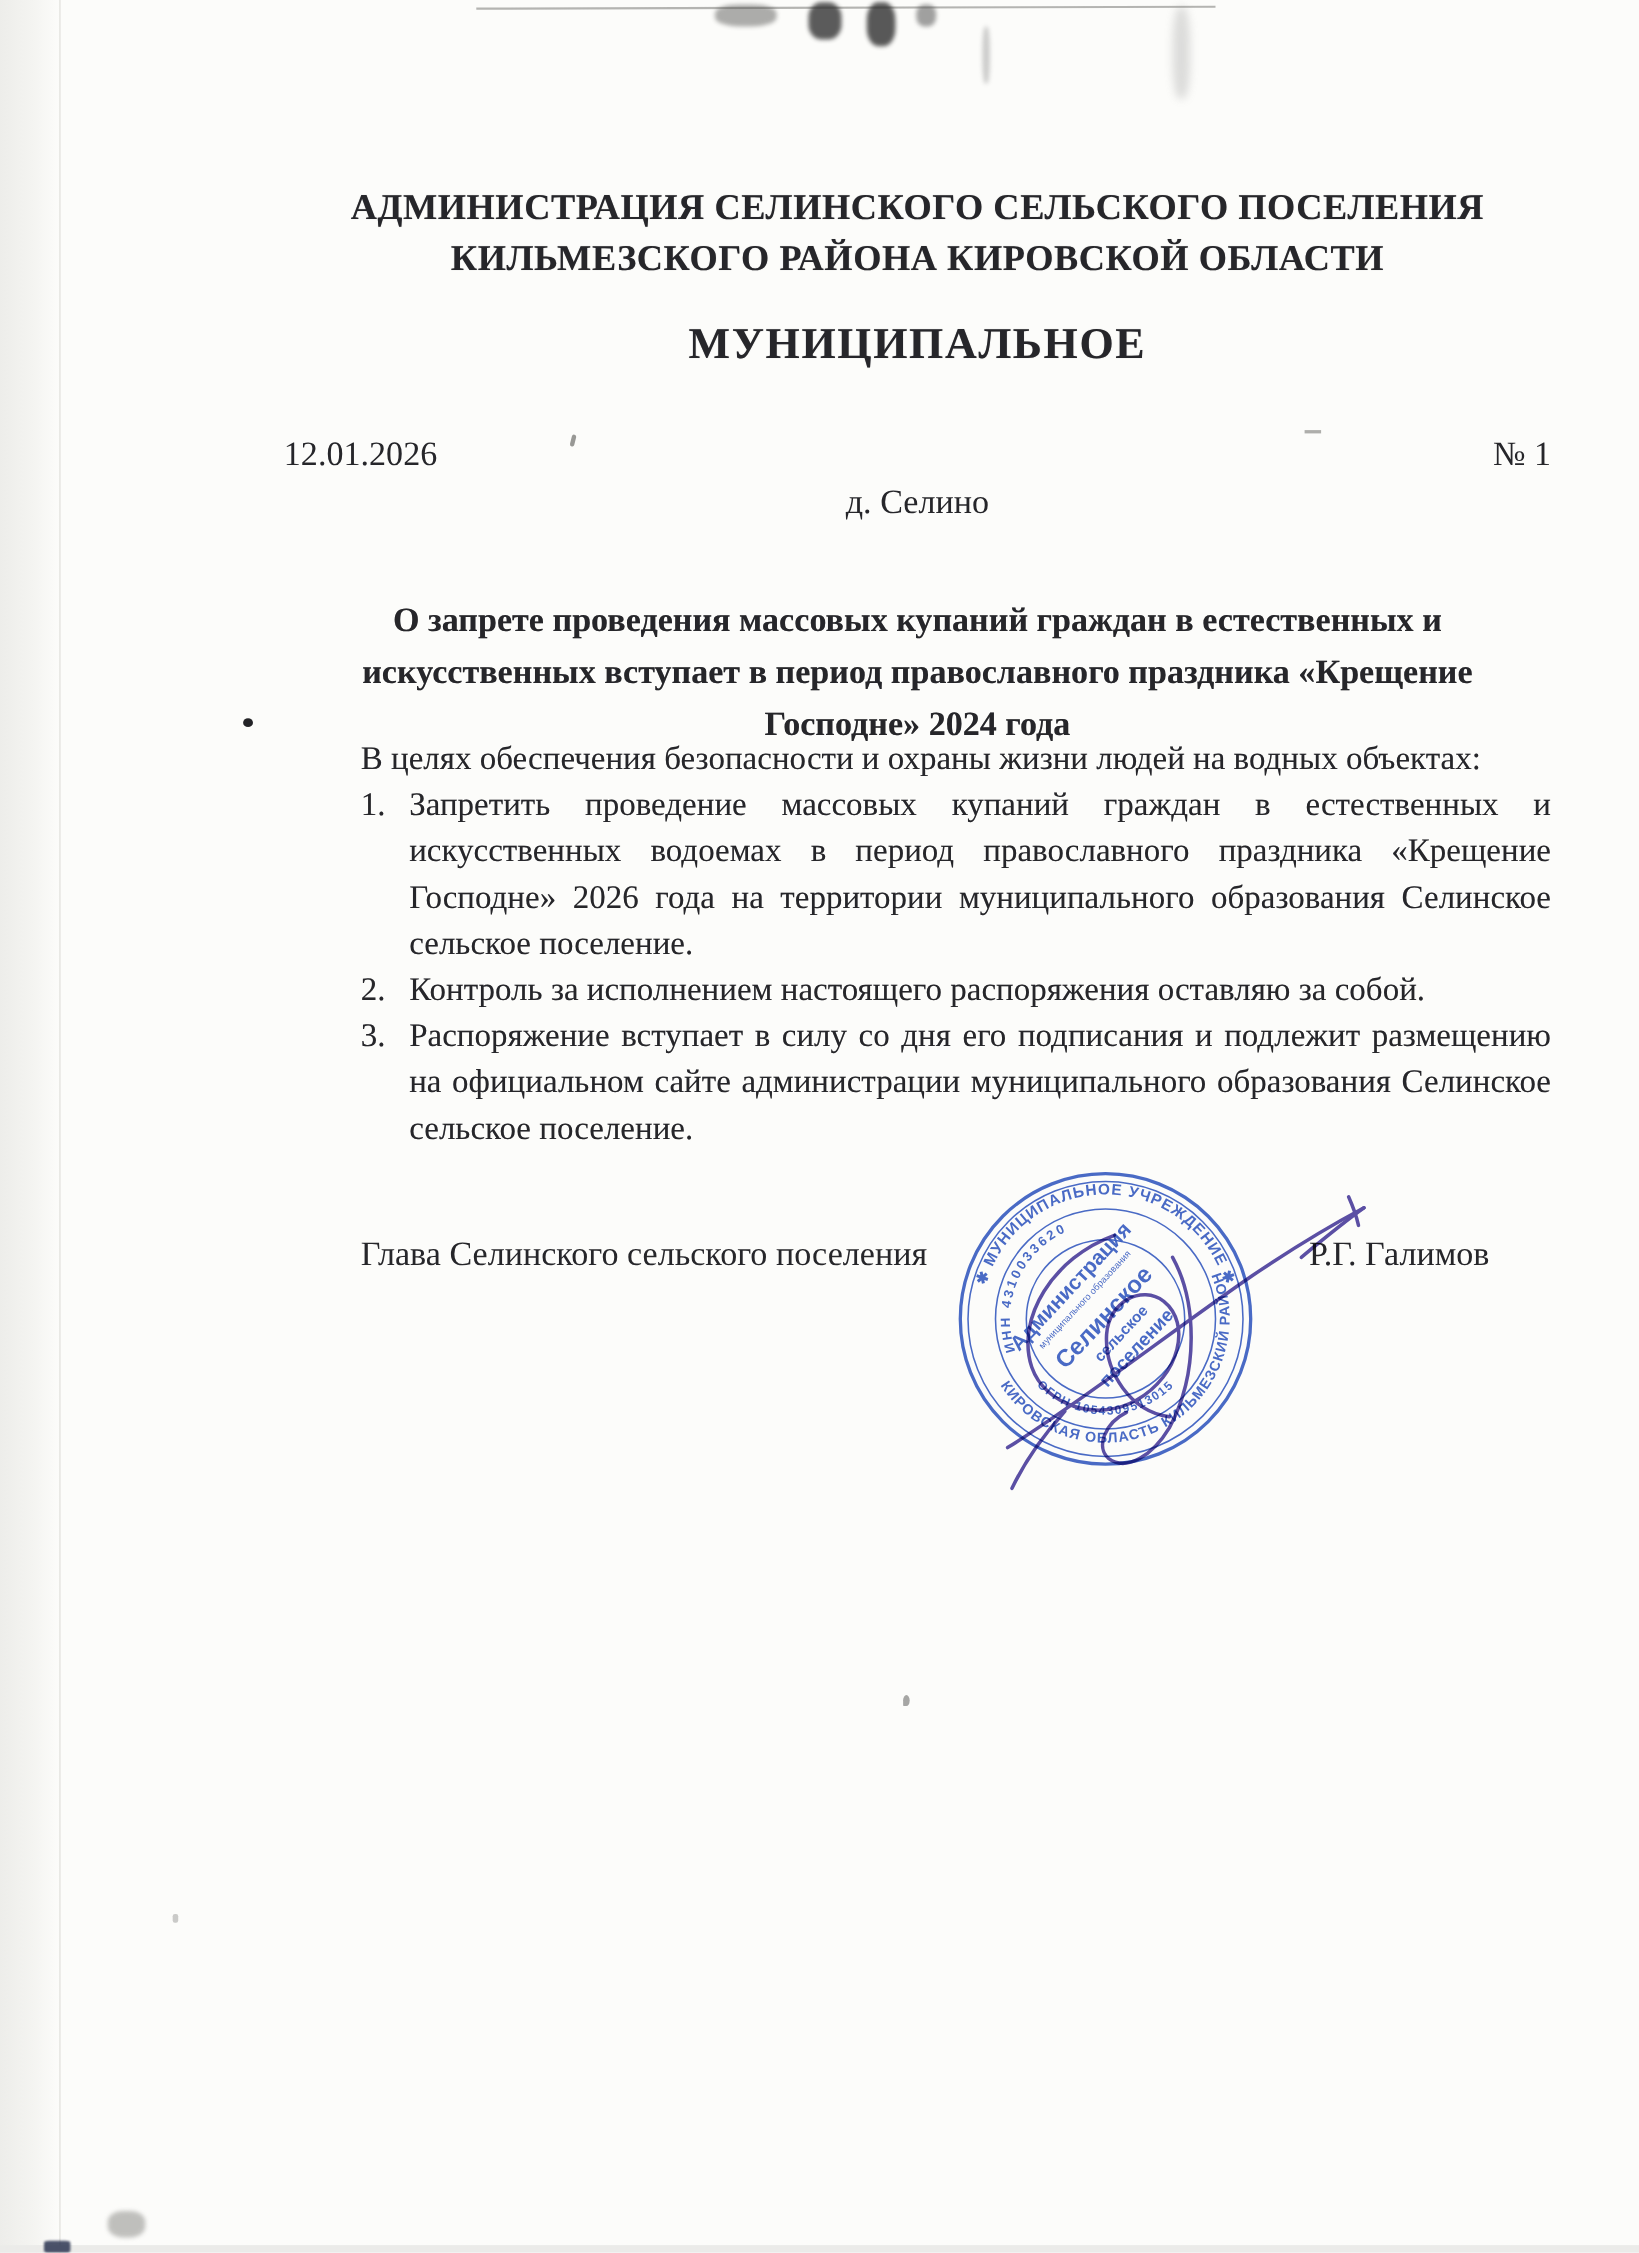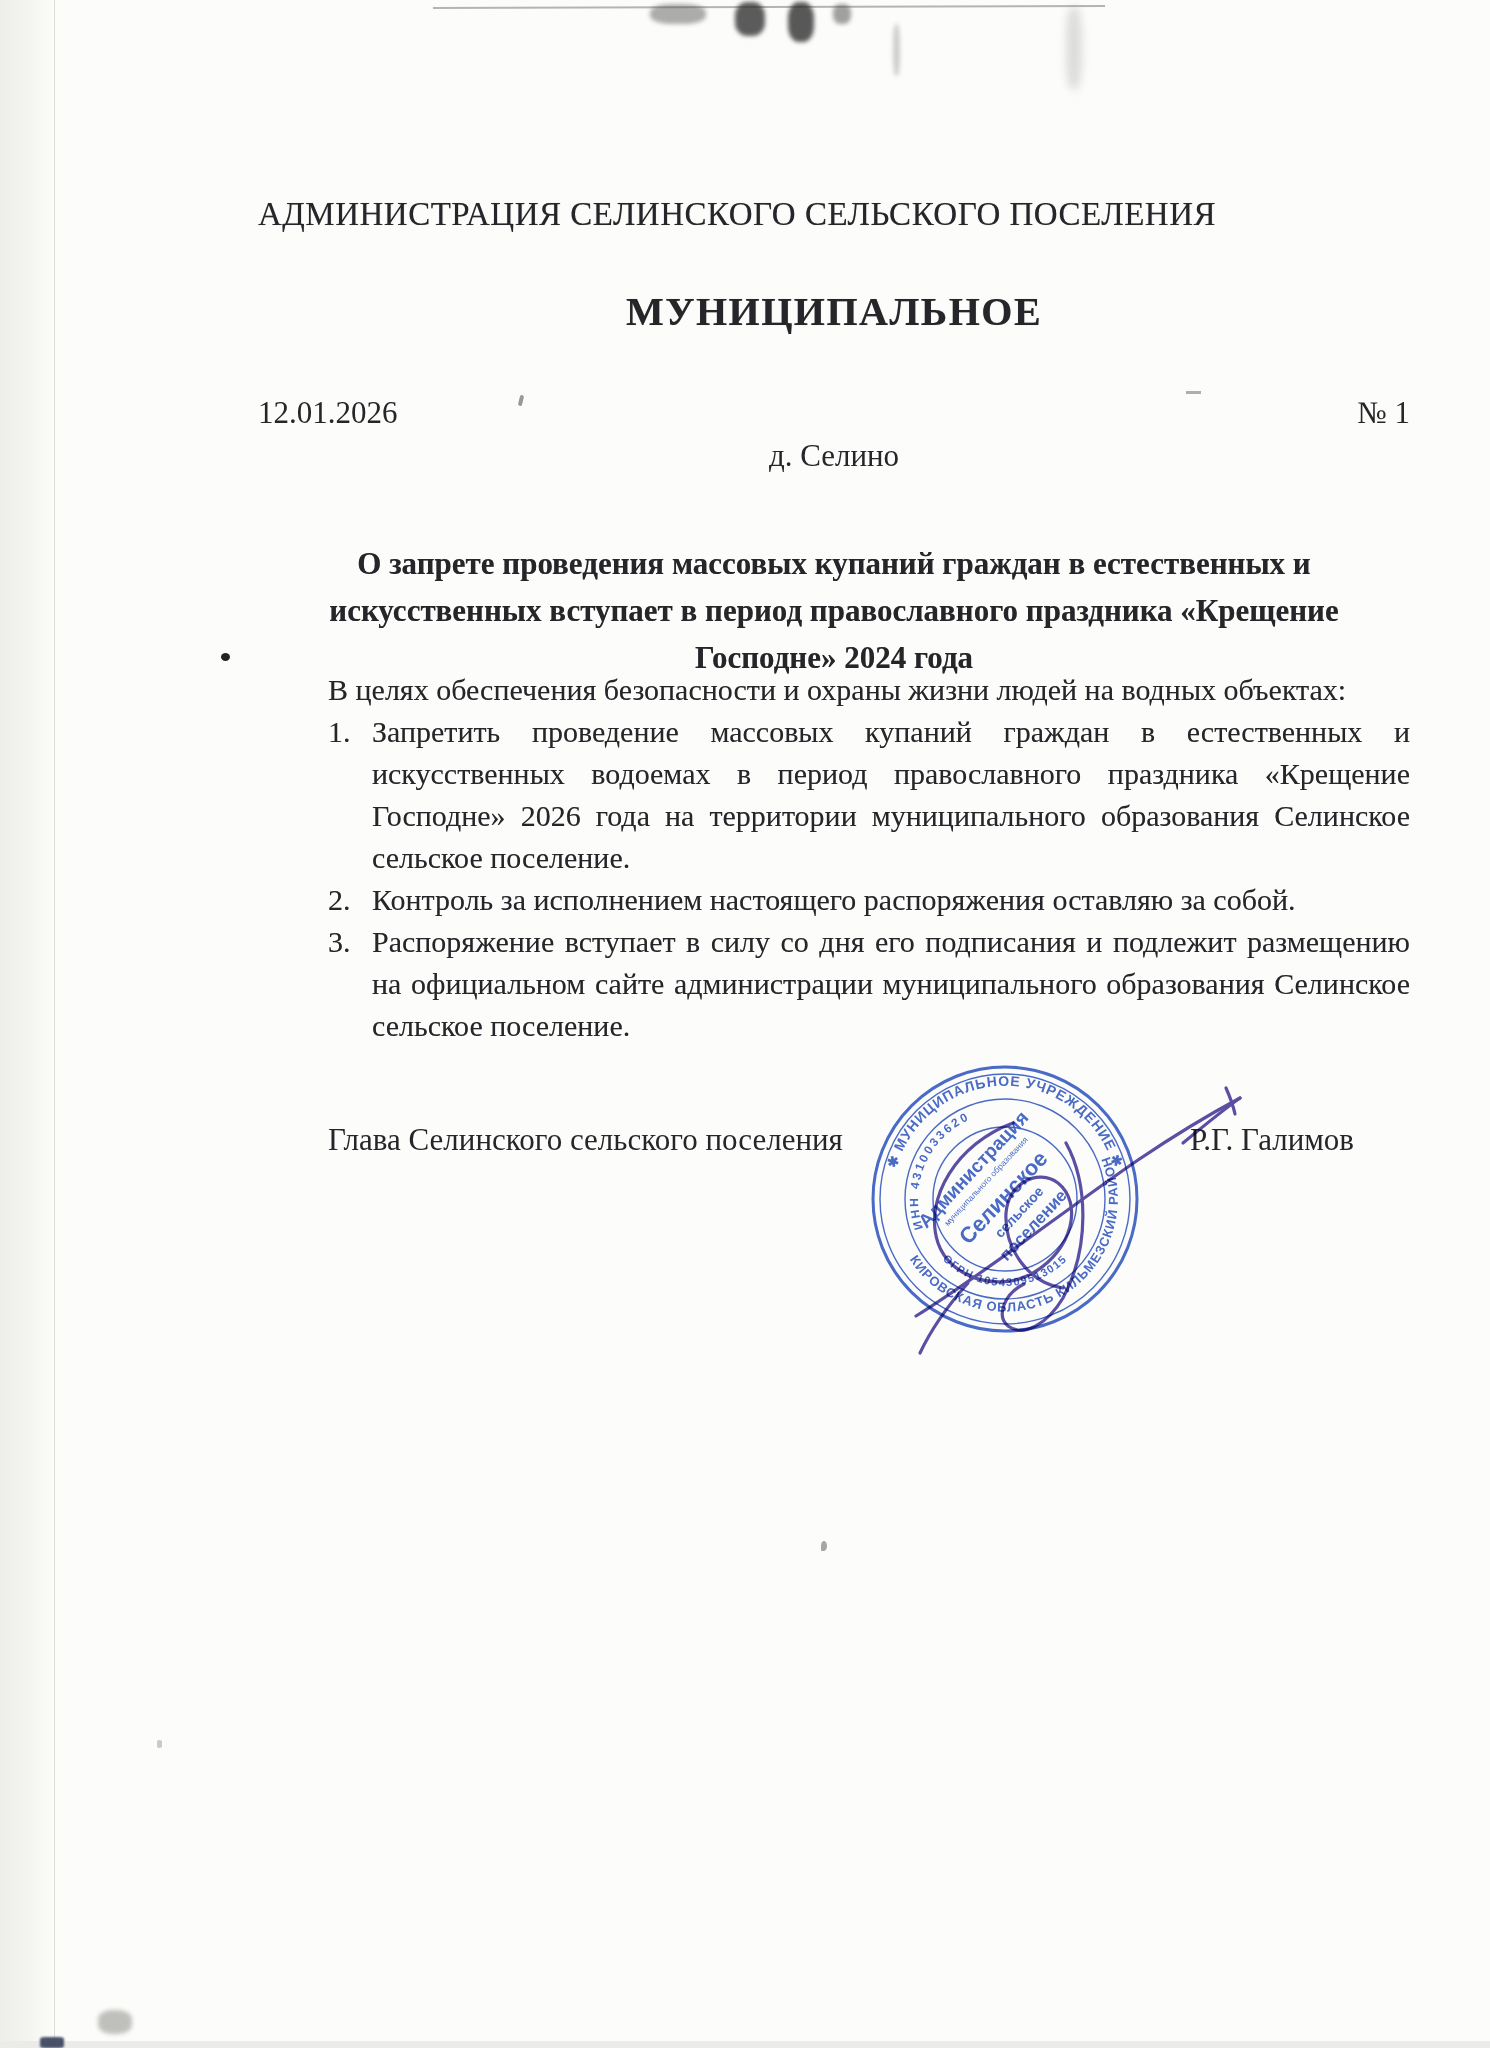--- a/index.html
+++ b/index.html
@@ -29,22 +29,22 @@
 
   
   .speck{position:absolute;background:#6d6d6a;}
   .sp-apo{left:519px;top:395px;width:4px;height:11px;transform:rotate(14deg);opacity:.7;border-radius:2px;}
   .sp-dash{left:1186px;top:391px;width:15px;height:3px;opacity:.55;}
   .sp-comma{left:821px;top:1541px;width:6px;height:10px;border-radius:50% 50% 50% 10%;opacity:.6;}
   .sp-faint{left:157px;top:1740px;width:5px;height:8px;opacity:.35;border-radius:2px;}
   .dot-mark{position:absolute;left:221px;top:653px;width:9px;height:8px;background:#232326;border-radius:50%;}
 
   .doc-col{position:absolute;left:258px;width:1152px;}
-  .org-name{top:166px;font-weight:normal;font-size:33px;line-height:46px;letter-spacing:.5px;
-    text-shadow:0 0 .7px rgba(38,38,42,.45);margin-top:25px;}
+  .org-name{top:166px;text-align:center;font-weight:bold;font-size:33px;line-height:46px;letter-spacing:.5px;
+    text-shadow:0 0 .7px rgba(38,38,42,.45);}
   .doc-type{top:288px;text-align:center;font-weight:bold;font-size:40px;letter-spacing:1.5px;
     text-shadow:0 0 .7px rgba(38,38,42,.45);}
   .date-row{top:395px;display:flex;justify-content:space-between;font-size:31px;}
   .place-row{top:438px;text-align:center;font-size:31px;}
   .doc-title{top:540px;text-align:center;font-weight:bold;font-size:31px;line-height:47px;
     text-shadow:0 0 .6px rgba(38,38,42,.4);}
   .doc-body{top:669px;font-size:30px;line-height:42px;text-shadow:0 0 .5px rgba(38,38,42,.35);}
   .intro{text-align:justify;text-indent:70px;}
   .item{position:relative;padding-left:114px;}
   .item .num{position:absolute;left:70px;top:0;width:44px;}
@@ -71,20 +71,21 @@
 <div class="smudge sm7"></div>
 <div class="smudge sm8"></div>
 <div class="speck sp-apo"></div>
 <div class="speck sp-dash"></div>
 <div class="speck sp-comma"></div>
 <div class="speck sp-faint"></div>
 <div class="dot-mark"></div>
 
 <div class="doc-col org-name">
   <div>АДМИНИСТРАЦИЯ СЕЛИНСКОГО СЕЛЬСКОГО ПОСЕЛЕНИЯ</div>
+  <div>КИЛЬМЕЗСКОГО РАЙОНА КИРОВСКОЙ ОБЛАСТИ</div>
 </div>
 
 <div class="doc-col doc-type">МУНИЦИПАЛЬНОЕ</div>
 
 <div class="doc-col date-row">
   <span>12.01.2026</span>
   <span>№ 1</span>
 </div>
 
 <div class="doc-col place-row">д. Селино</div>

